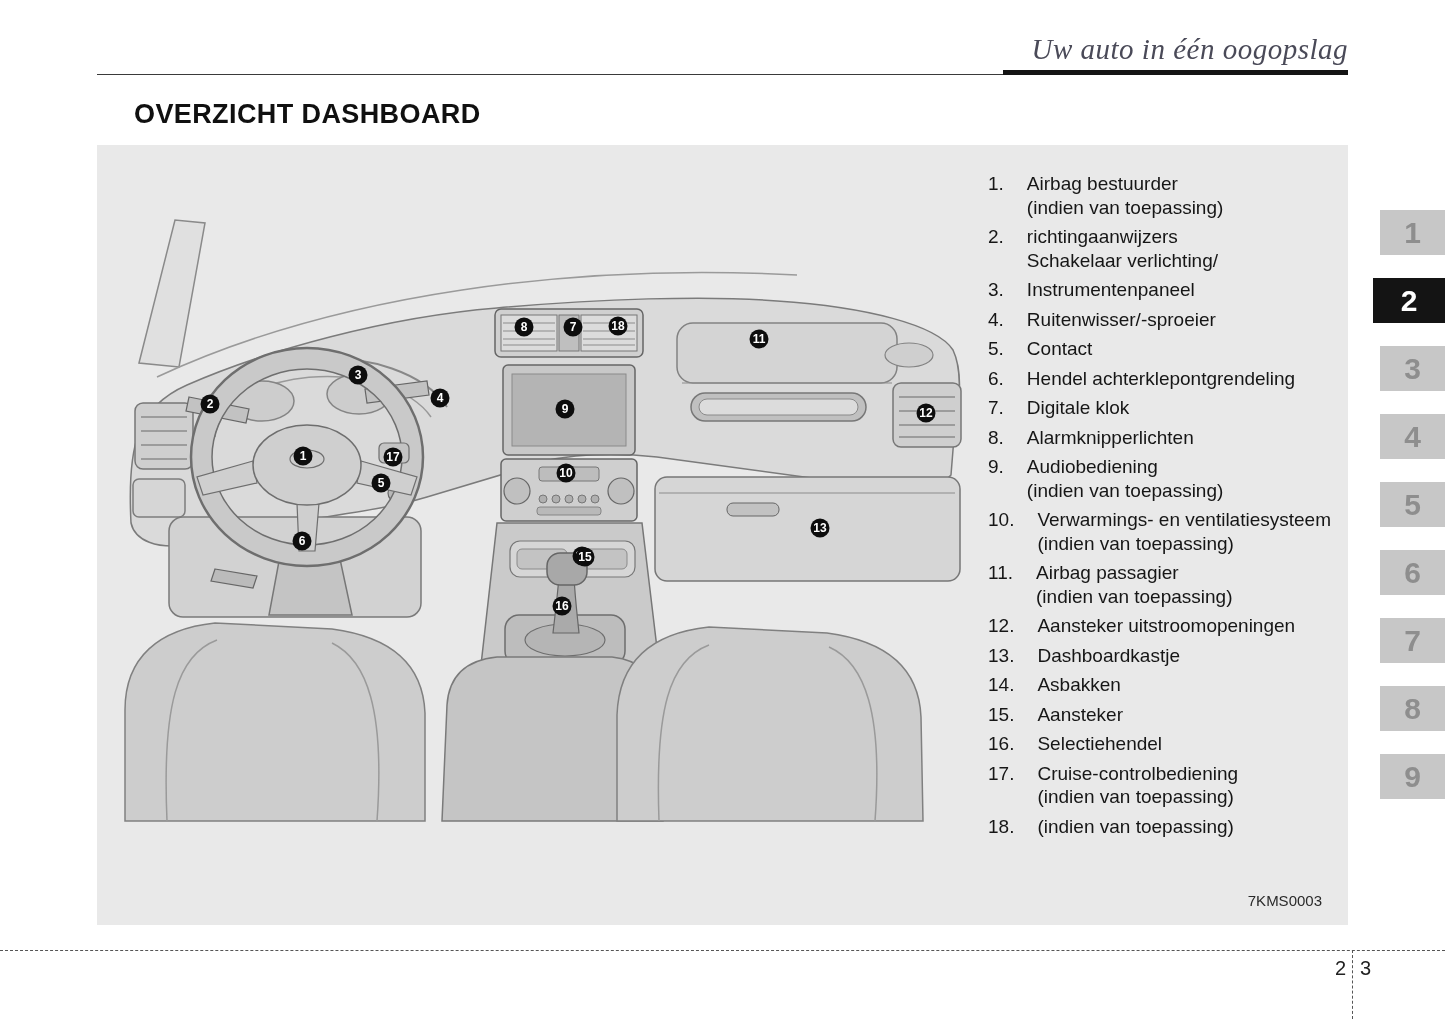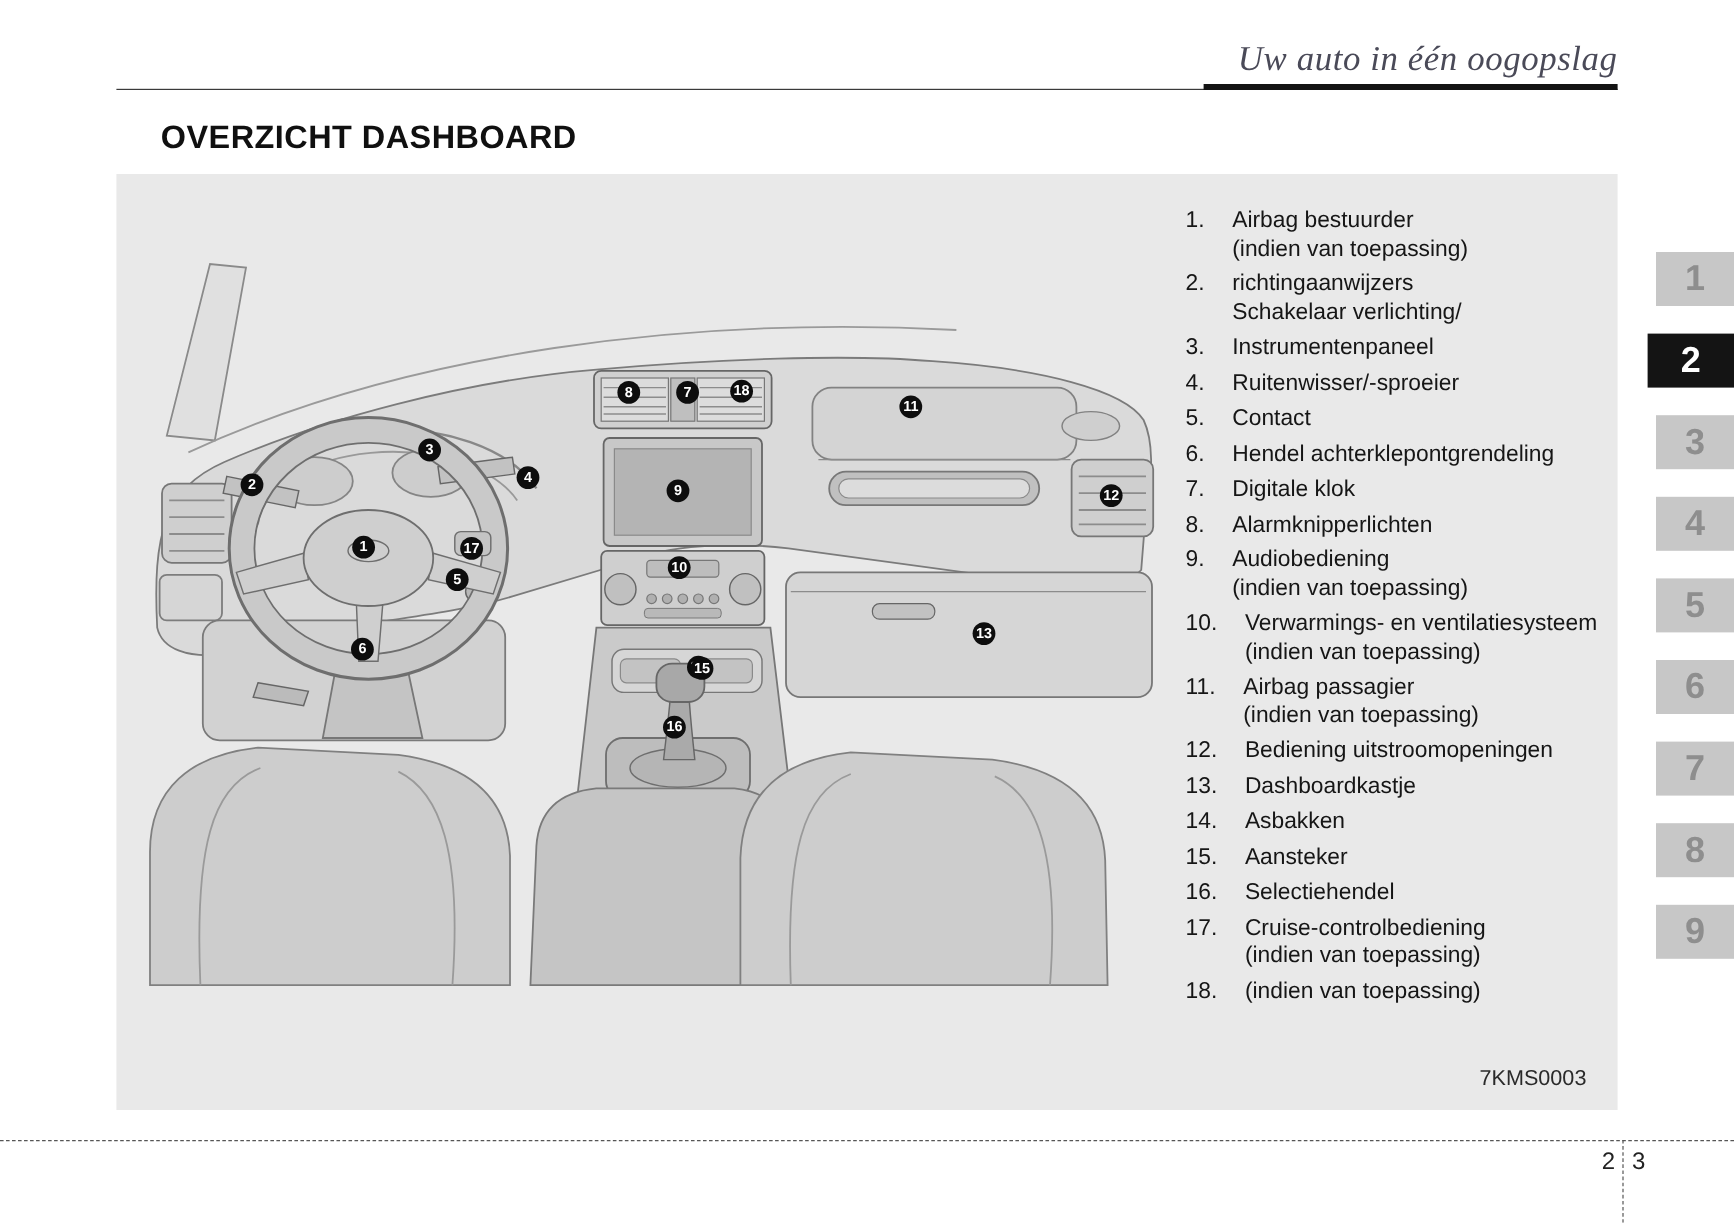--- a/index.html
+++ b/index.html
@@ -48,21 +48,21 @@
   .legend {
     position:absolute; left:891px; top:27px; width:360px;
     font-size:19px; color:#161616;
   }
   .legend-item { display:flex; margin-bottom:6px; }
   .legend-num { white-space:pre; margin-right:5px; line-height:23.5px; }
   .legend-body { flex:1; }
   .legend-line { line-height:23.5px;margin-left:18px; }
 
   .figure-code {
-    position:absolute; right:26px; bottom:16px; font-size:18px; color:#2a2a2a;
+    position:absolute; right:26px; bottom:16px; font-size:15px; color:#2a2a2a;
   }
 
   
   .chapter-tabs {
     position:absolute; top:210px; right:0; display:flex;
     flex-direction:column; align-items:flex-end; gap:23px;
   }
   .chapter-tab {
     width:65px; height:45px; background:#c7c7c7; color:#8e8e8e;
     font-size:30px; font-weight:bold; line-height:45px; text-align:center;
@@ -311,21 +311,21 @@
         <div class="legend-item">
           <span class="legend-num">11.</span>
           <span class="legend-body">
             <div class="legend-line">Airbag passagier</div>
             <div class="legend-line">(indien van toepassing)</div>
           </span>
         </div>
         <div class="legend-item">
           <span class="legend-num">12.</span>
           <span class="legend-body">
-            <div class="legend-line">Bediening uitstroomopeningen</div>
+            <div class="legend-line">Aansteker uitstroomopeningen</div>
           </span>
         </div>
         <div class="legend-item">
           <span class="legend-num">13.</span>
           <span class="legend-body">
             <div class="legend-line">Dashboardkastje</div>
           </span>
         </div>
         <div class="legend-item">
           <span class="legend-num">14.</span>

